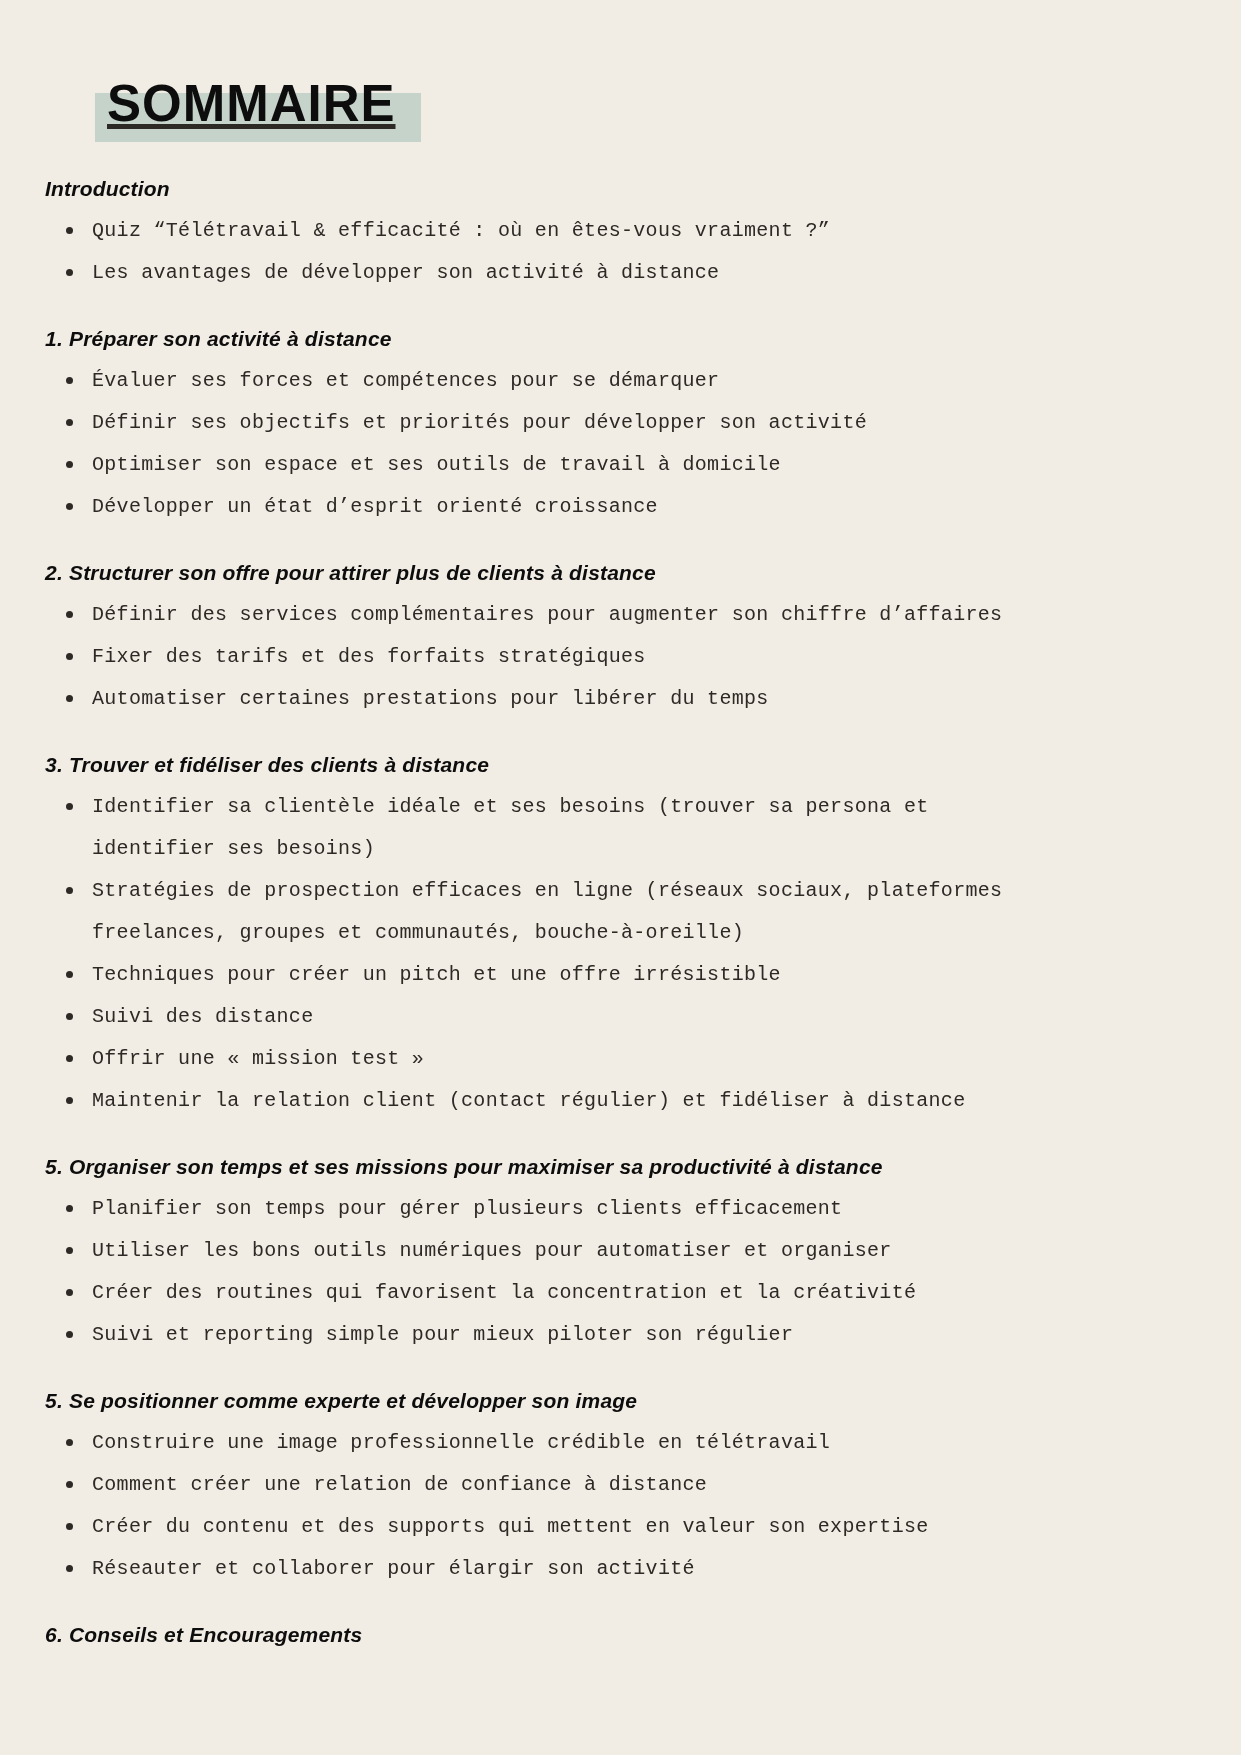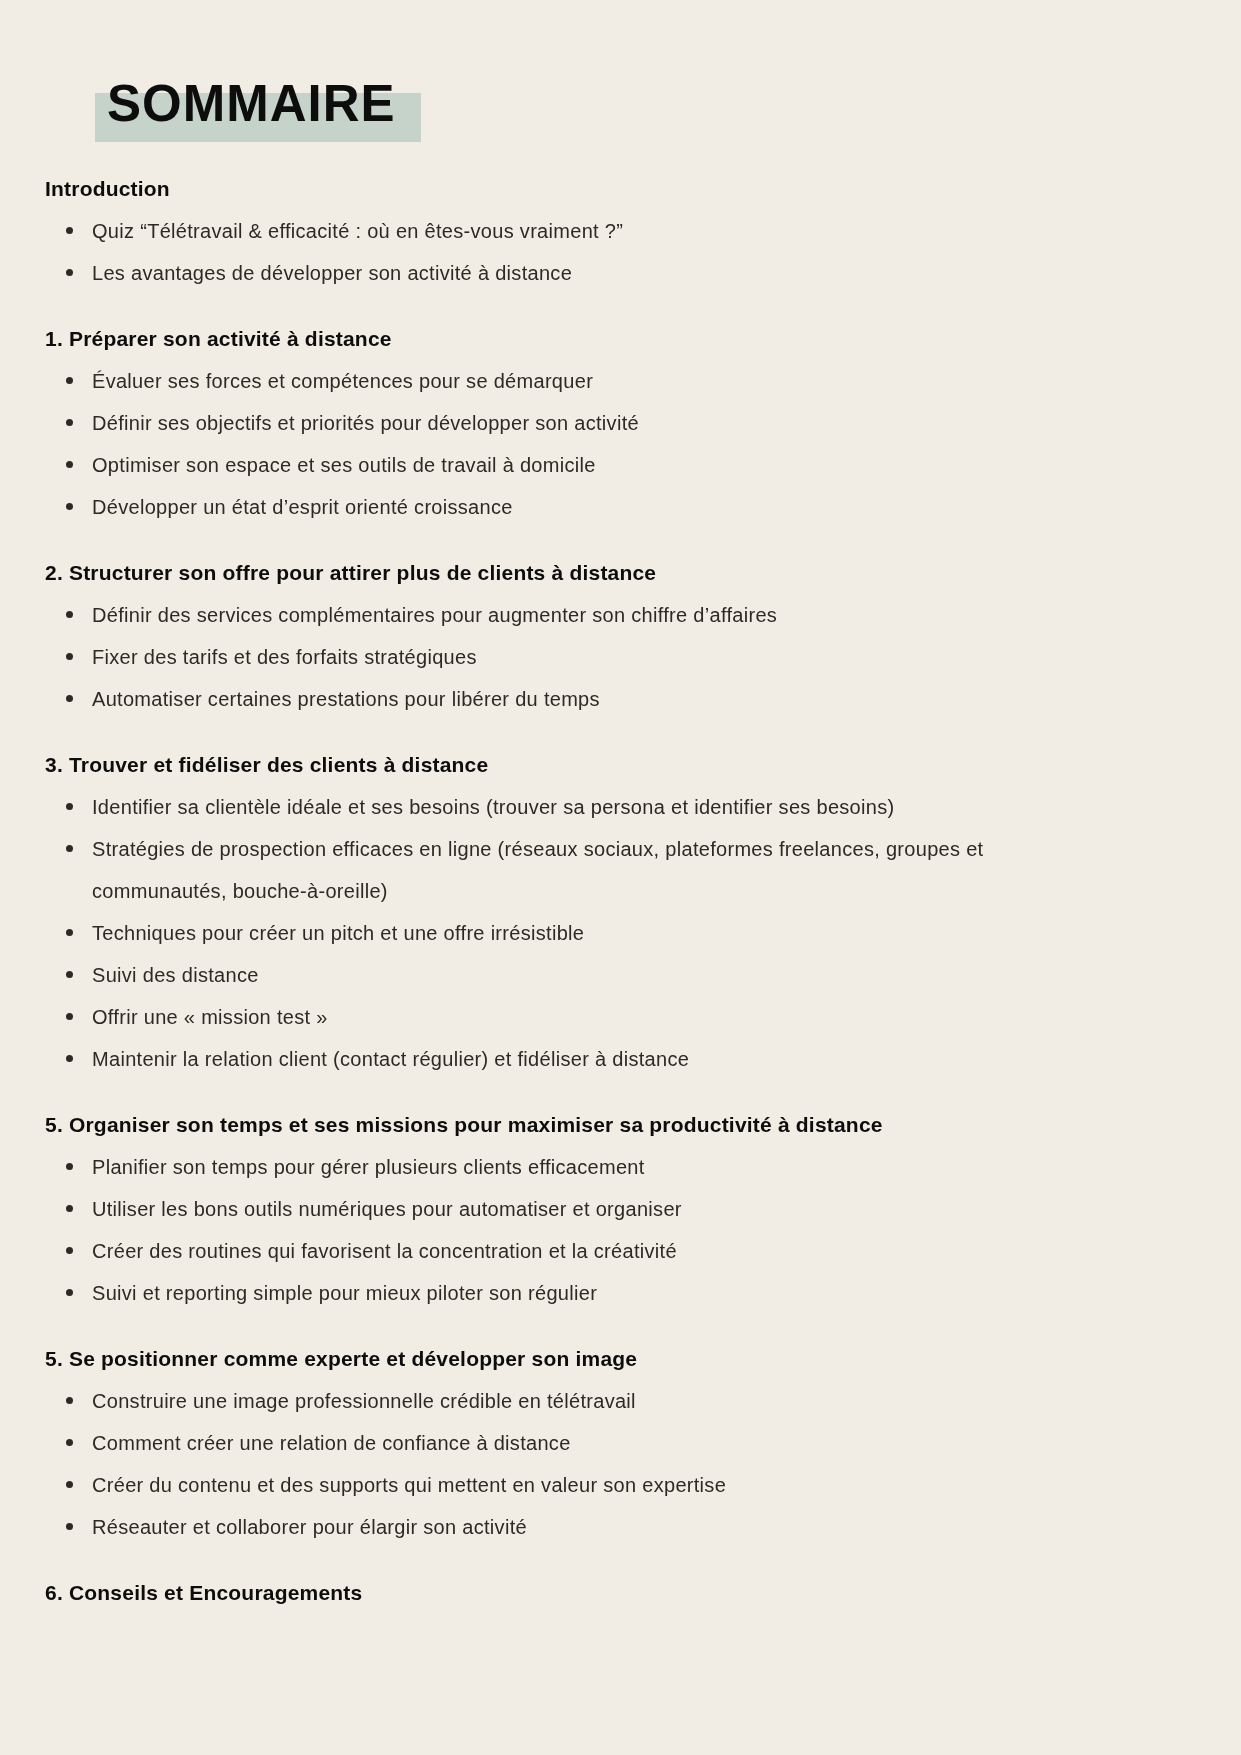--- a/index.html
+++ b/index.html
@@ -18,20 +18,21 @@
     box-sizing: border-box;
     width: 1241px;
     height: 1755px;
     padding: 78px 60px 0 45px;
   }
   
   .title-wrap {
     position: relative;
     width: fit-content;
     margin: 0 0 0 62px;
+    text-decoration: underline;
   }
   .title-highlight {
     position: absolute;
     left: -12px;
     top: 15px;
     width: calc(100% + 37px);
     height: 49px;
     background: #C5D3CA;
   }
   h1.page-title {
@@ -50,33 +51,35 @@
   .toc section:first-child {
     margin-top: 39px;
   }
   h2.section-heading {
     margin: 0;
     font-size: 21px;
     line-height: 42px;
     font-weight: 700;
     letter-spacing: 0.2px;
     color: #0D0D0D;
+    font-style: italic;
   }
   ul.section-items {
     list-style: none;
     margin: 0;
     padding: 0;
     max-width: 1010px;
   }
   ul.section-items li {
     position: relative;
     padding-left: 47px;
     font-size: 20px;
     line-height: 42px;
     letter-spacing: 0.3px;
+    font-family: Liberation Mono, monospace;
   }
   .dot {
     position: absolute;
     left: 21px;
     top: 17px;
     width: 7px;
     height: 7px;
     border-radius: 50%;
     background: #2D2A26;
   }

